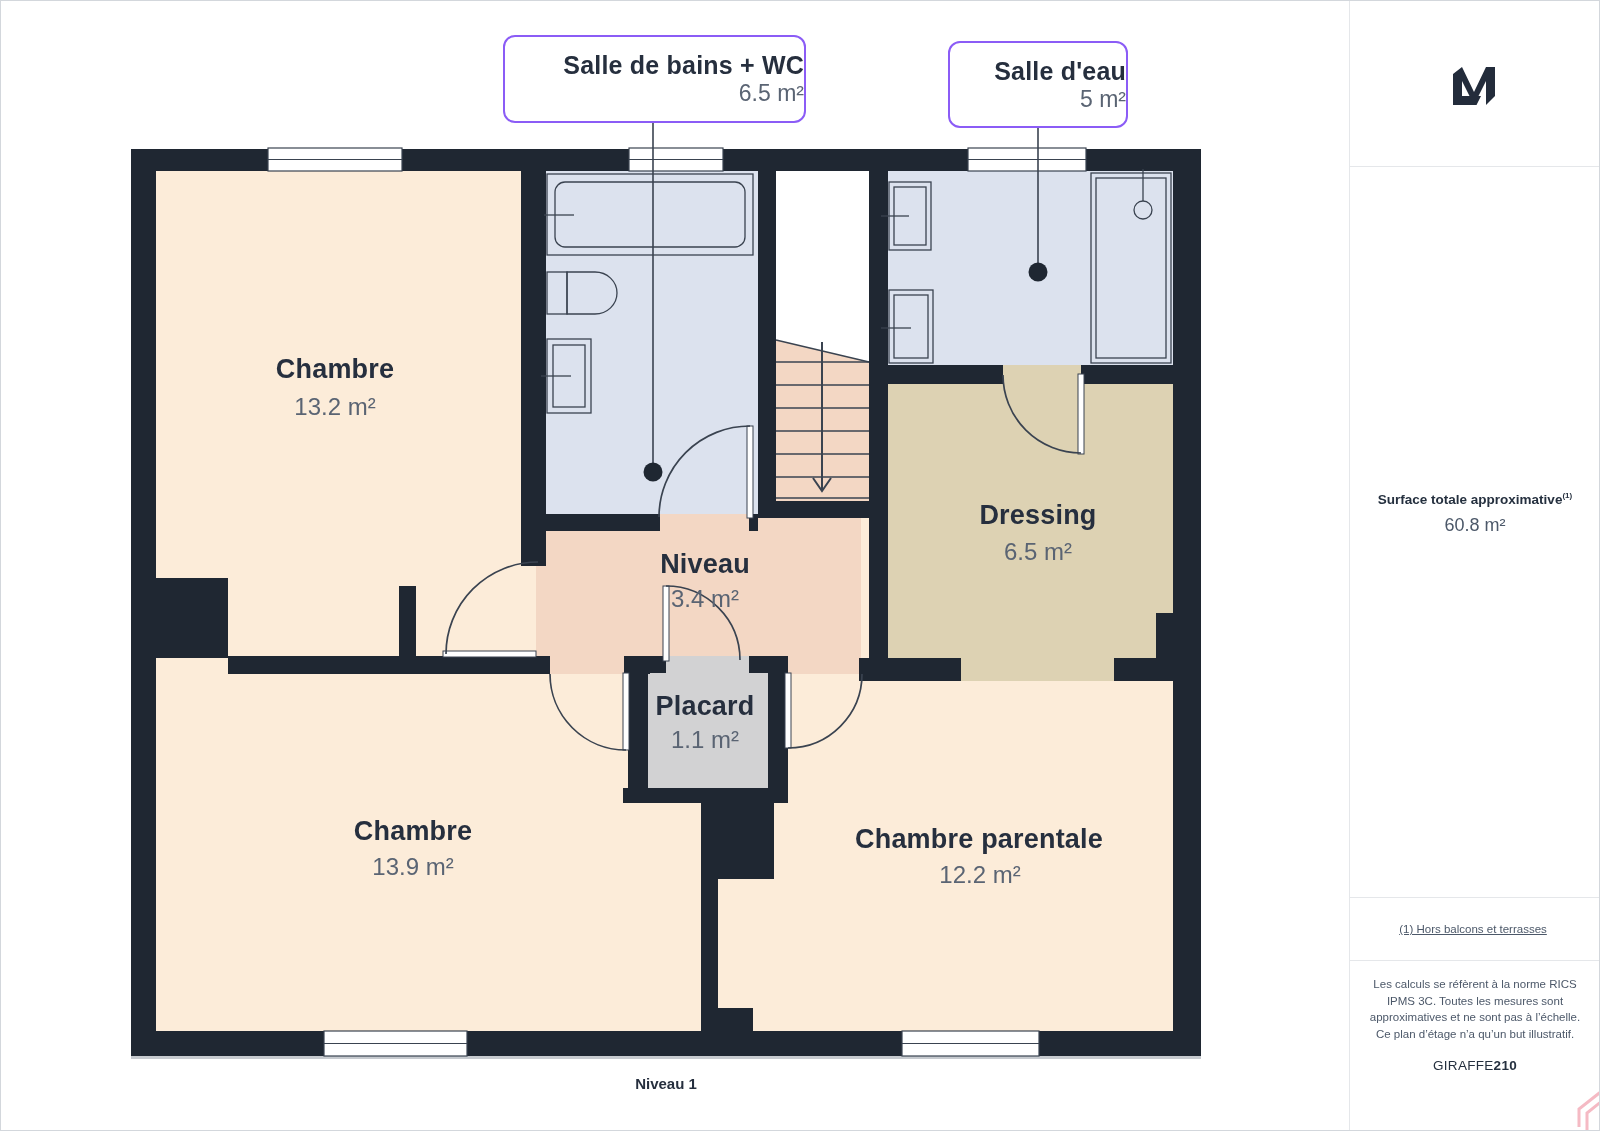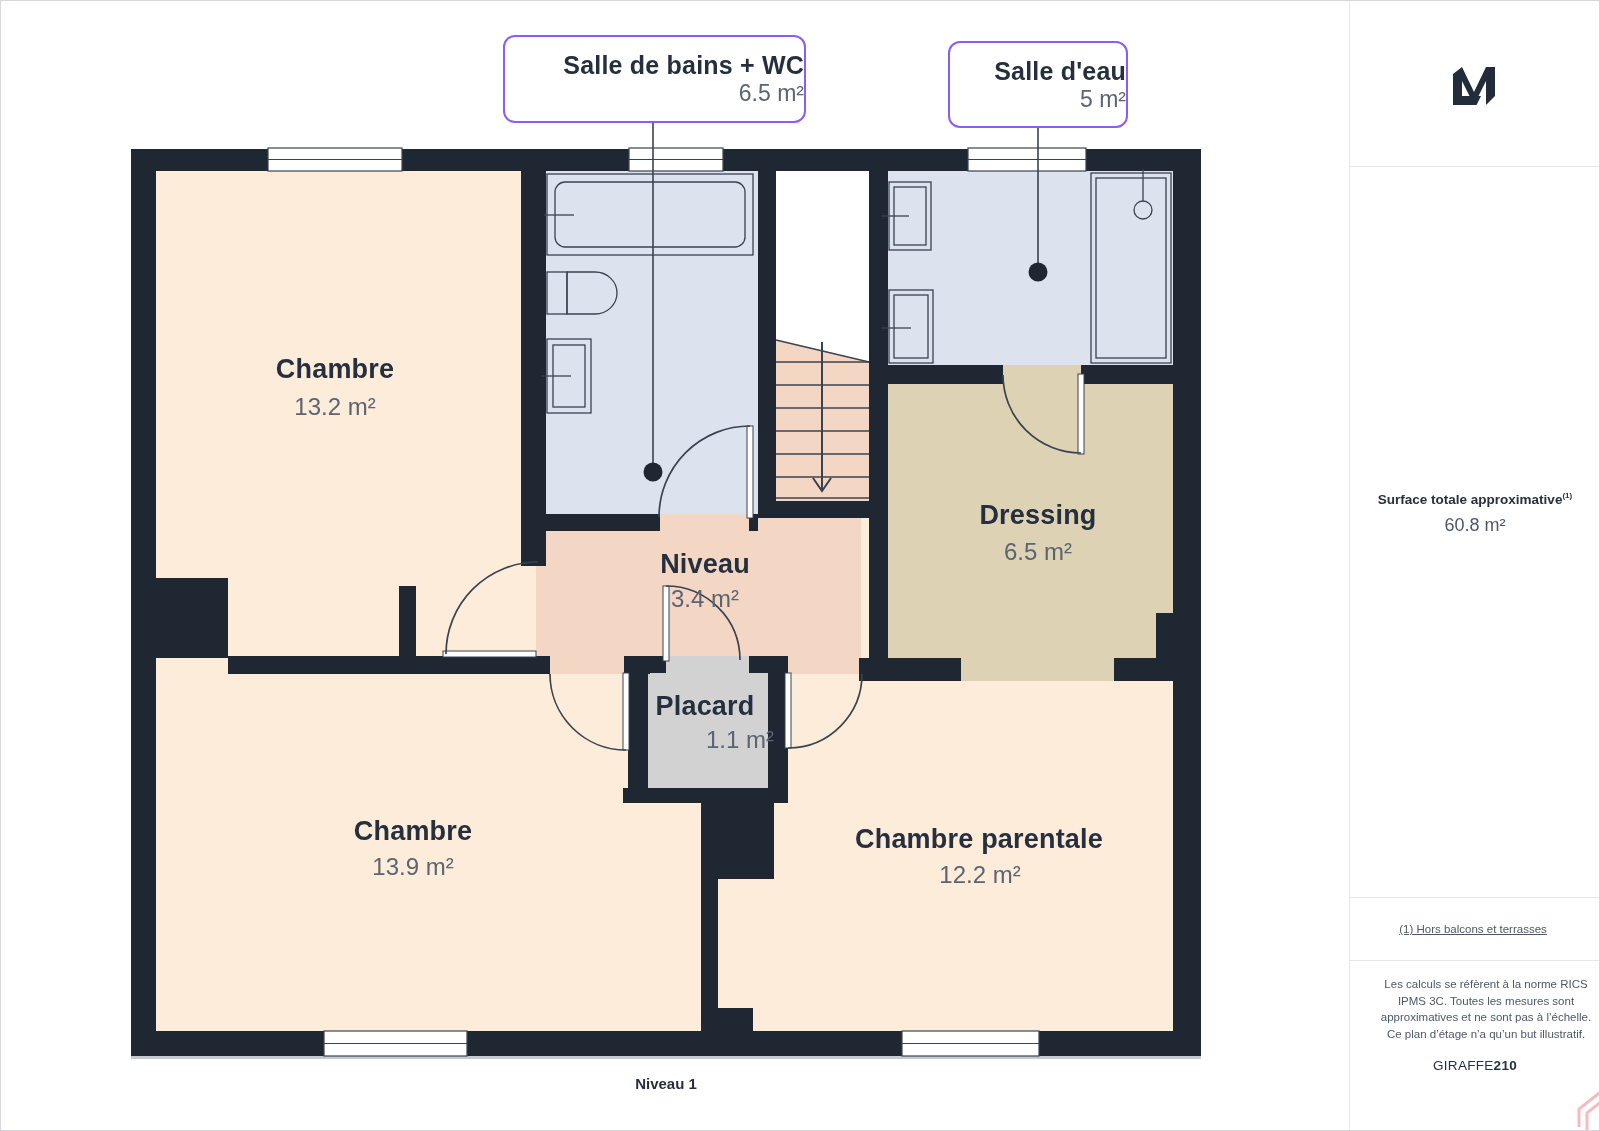--- a/index.html
+++ b/index.html
@@ -22,21 +22,21 @@
   .level-label{font-weight:700;font-size:15px;color:#262f3e;}
   
   .side-divider-v{left:1348px;top:0;width:1px;height:1131px;background:#e5e7ea;}
   .side-divider-h{height:1px;background:#e5e7ea;left:1349px;width:250px;}
   .surface-title{font-weight:700;font-size:13.5px;color:#25303f;}
   .surface-title sup{font-size:8px;}
   .surface-value{font-size:18px;color:#4c5869;}
   .side-note{font-size:11.5px;color:#4c5869;text-decoration:underline;}
   .disclaimer{
     position:absolute;left:1364px;top:975px;width:220px;text-align:center;
-    font-size:11.5px;color:#4c5869;line-height:1.45;margin-left:11px;
+    font-size:11.5px;color:#4c5869;line-height:1.45;
   }
   .brand{font-size:13.5px;color:#25303f;letter-spacing:.3px;}
   .brand b{font-weight:700;}
 </style>
 </head>
 <body>
 
 <div class="page">
 
   <svg class="abs" style="left:0;top:0" width="1600" height="1131" viewBox="0 0 1600 1131">
@@ -200,21 +200,21 @@
     <div class="room-area">5 m²</div>
   </div>
 
   <div class="abs center room-name" style="left:334px;top:368px">Chambre</div>
   <div class="abs center room-area" style="left:334px;top:406px">13.2 m²</div>
 
   <div class="abs center room-name" style="left:704px;top:563px">Niveau</div>
   <div class="abs center room-area" style="left:704px;top:598px">3.4 m²</div>
 
   <div class="abs center room-name" style="left:704px;top:705px">Placard</div>
-  <div class="abs center room-area" style="left:739px;top:739px">1.1 m²</div>
+  <div class="abs center room-area" style="left:704px;top:739px">1.1 m²</div>
 
   <div class="abs center room-name" style="left:1037px;top:514px">Dressing</div>
   <div class="abs center room-area" style="left:1037px;top:551px">6.5 m²</div>
 
   <div class="abs center room-name" style="left:412px;top:830px">Chambre</div>
   <div class="abs center room-area" style="left:412px;top:866px">13.9 m²</div>
 
   <div class="abs center room-name" style="left:978px;top:838px">Chambre parentale</div>
   <div class="abs center room-area" style="left:979px;top:874px">12.2 m²</div>
 

